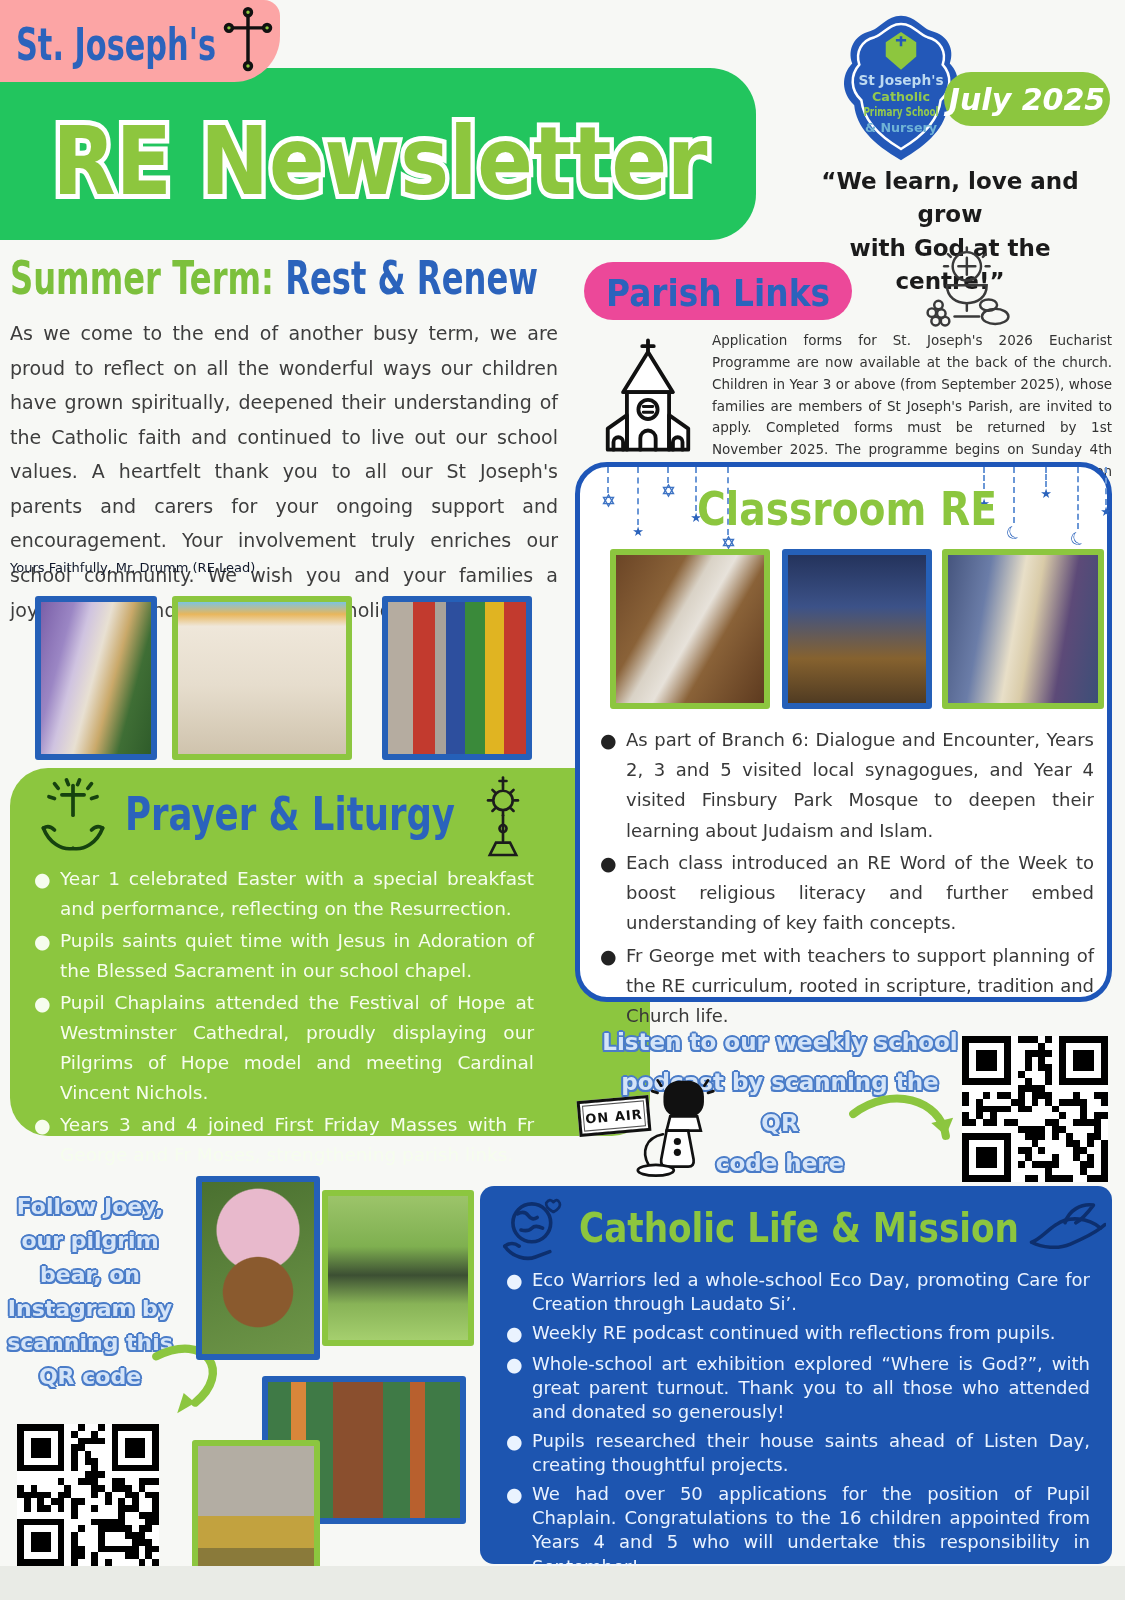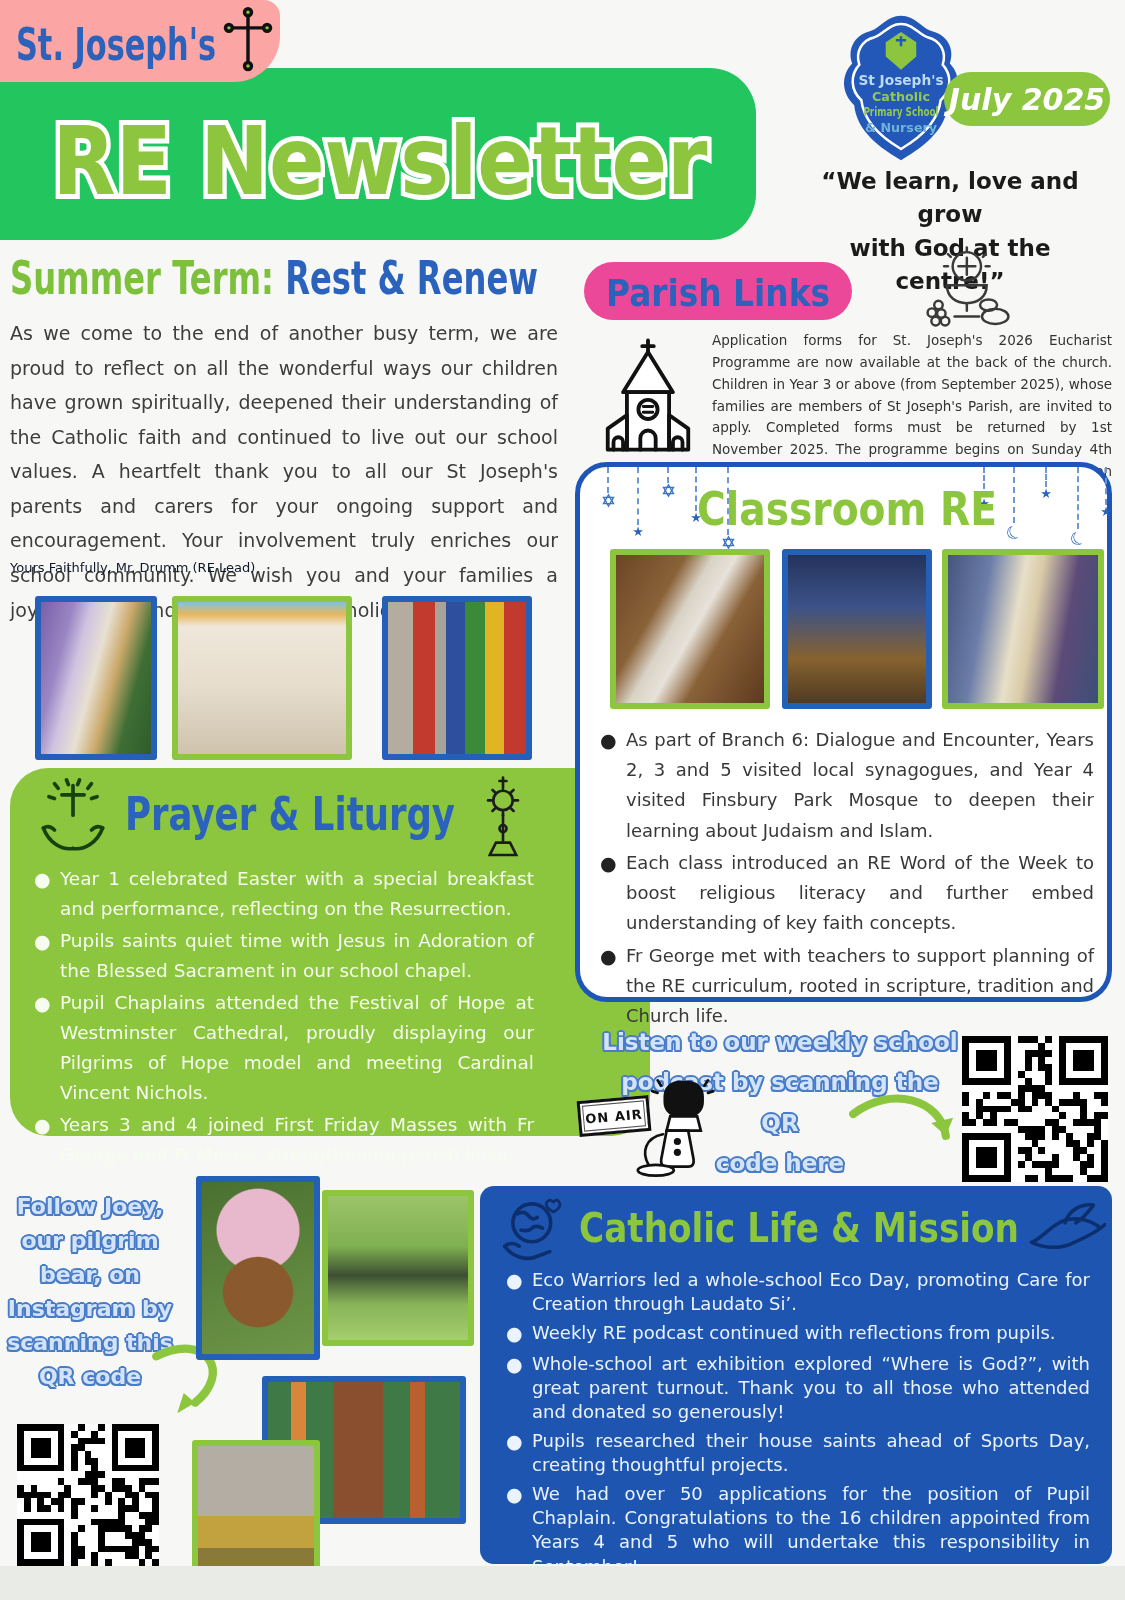--- a/index.html
+++ b/index.html
@@ -828,21 +828,21 @@
       <div class="bitem">
           <span class="bdot">●</span>
           <span class="btext">Weekly RE podcast continued with reflections from pupils.</span>
         </div>
       <div class="bitem">
           <span class="bdot">●</span>
           <span class="btext">Whole-school art exhibition explored “Where is God?”, with great parent turnout. Thank you to all those who attended and donated so generously!</span>
         </div>
       <div class="bitem">
           <span class="bdot">●</span>
-          <span class="btext">Pupils researched their house saints ahead of Sports Day, creating thoughtful projects.</span>
+          <span class="btext">Pupils researched their house saints ahead of Listen Day, creating thoughtful projects.</span>
         </div>
       <div class="bitem">
           <span class="bdot">●</span>
           <span class="btext">We had over 50 applications for the position of Pupil Chaplain. Congratulations to the 16 children appointed from Years 4 and 5 who will undertake this responsibility in September!</span>
         </div>
     </div>
   </div>
 
   <div class="bottom-strip"></div>
 </div>

